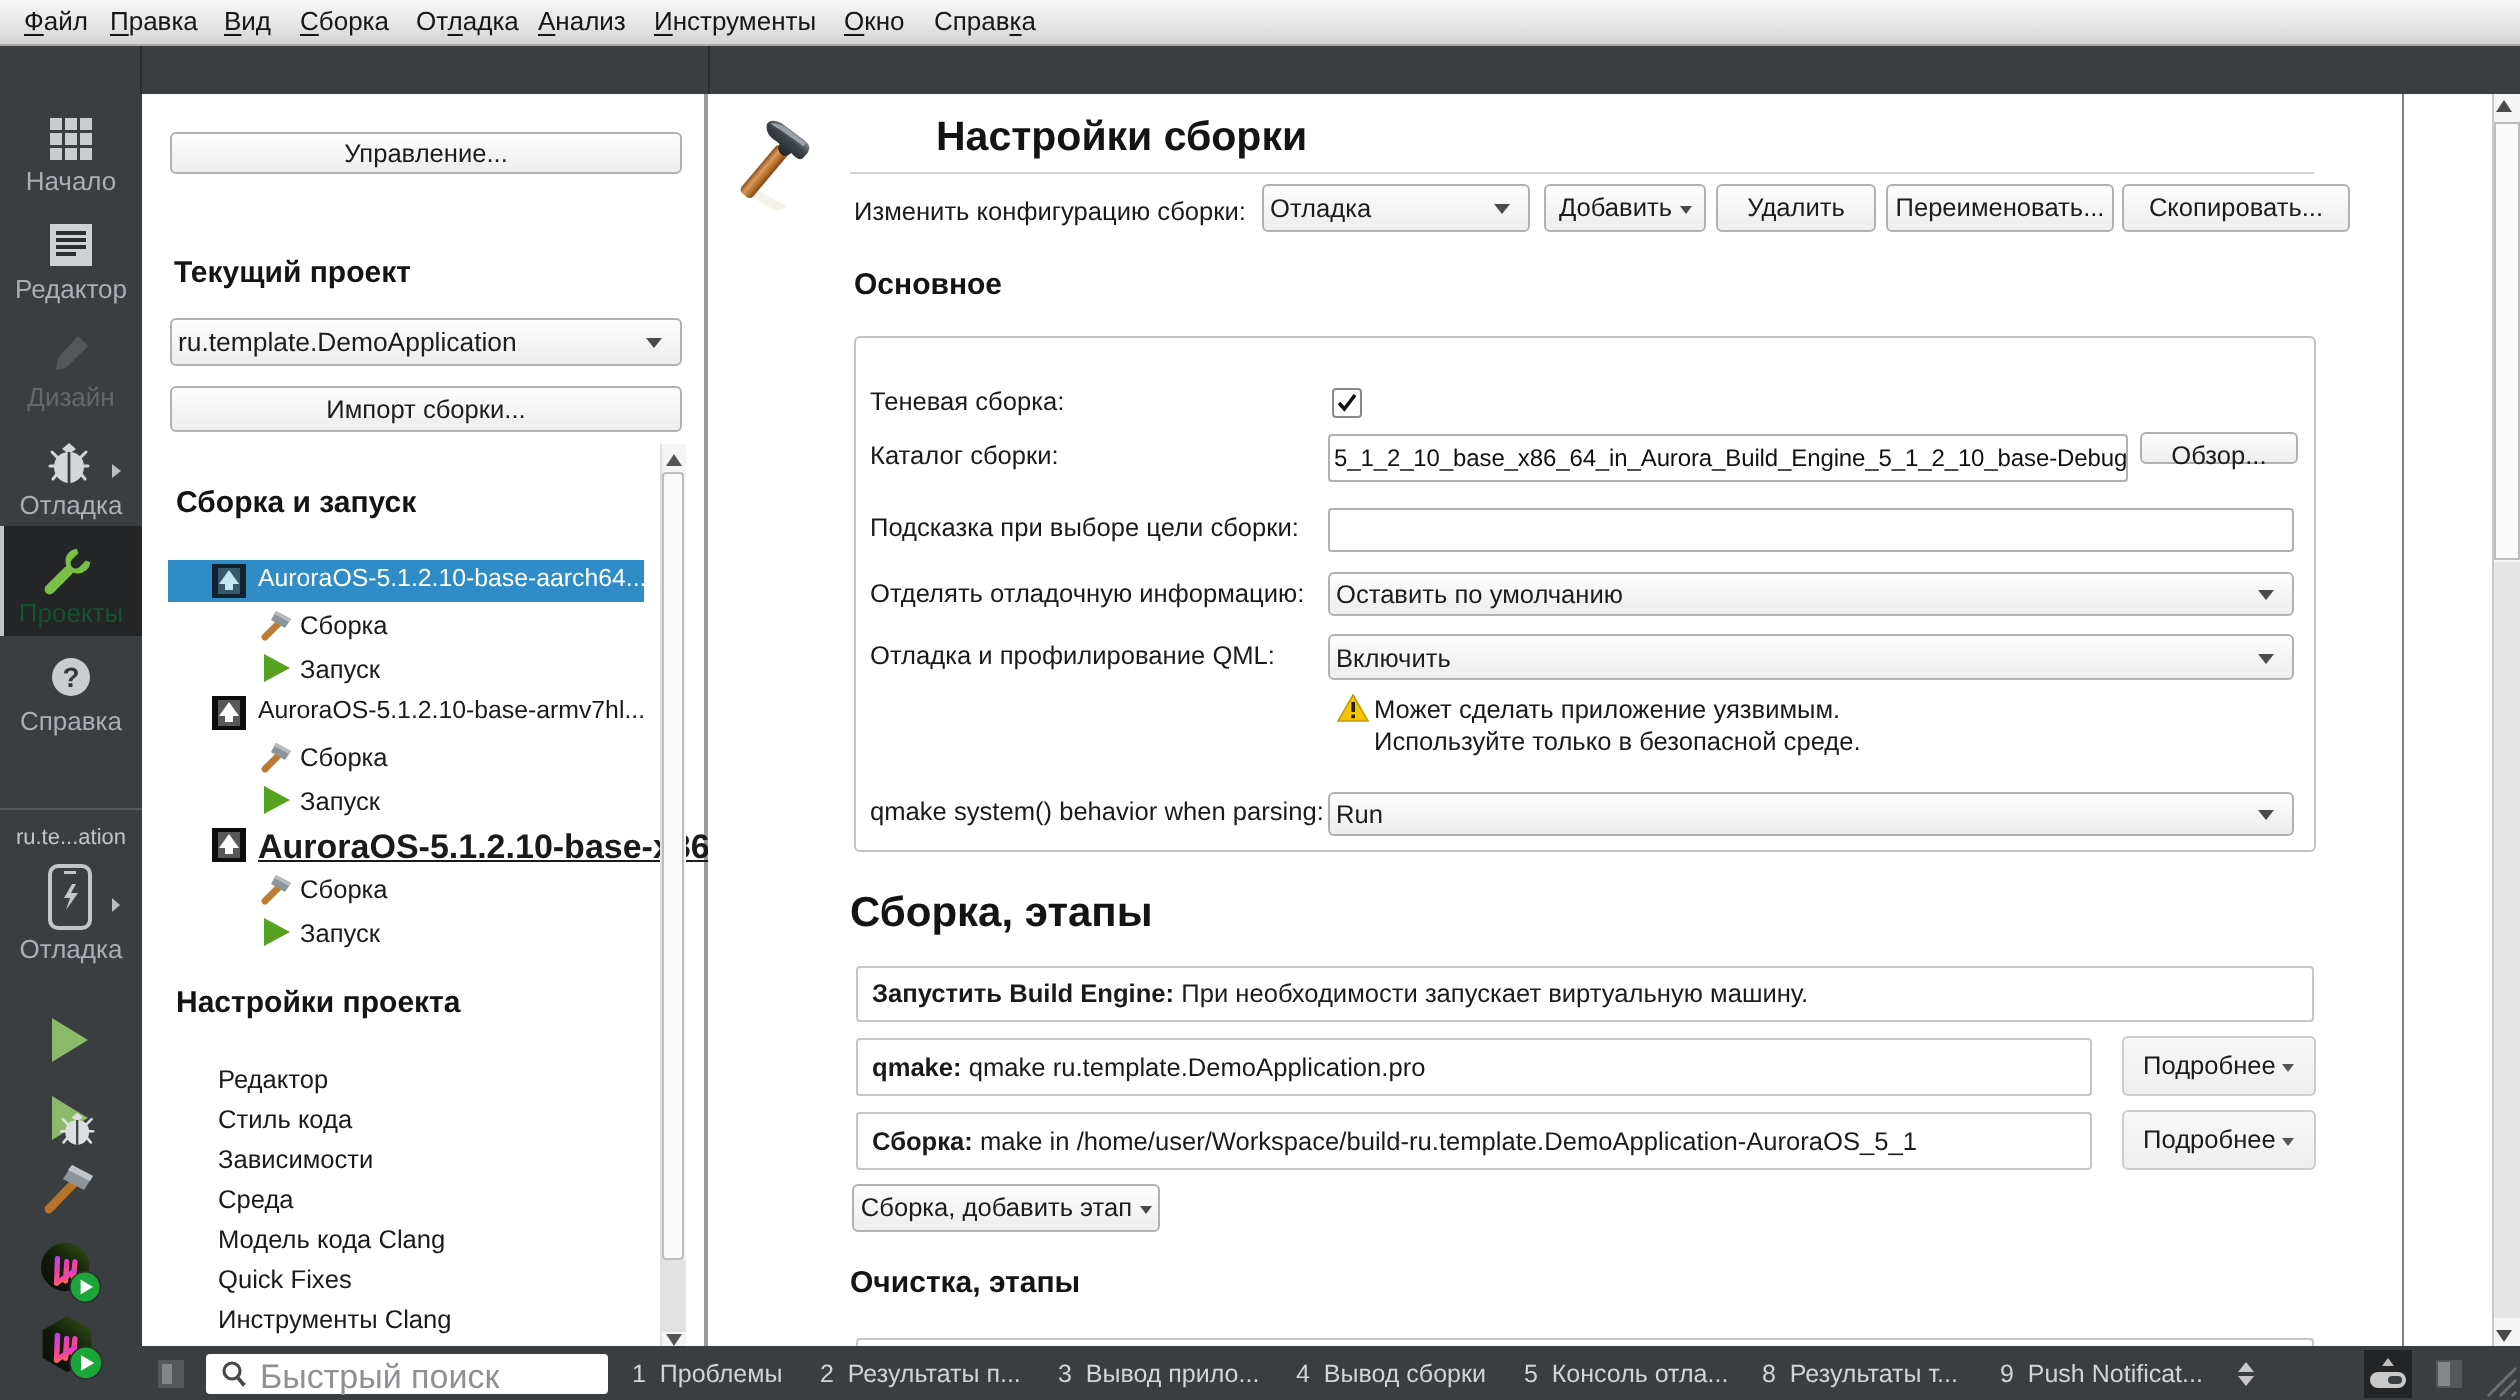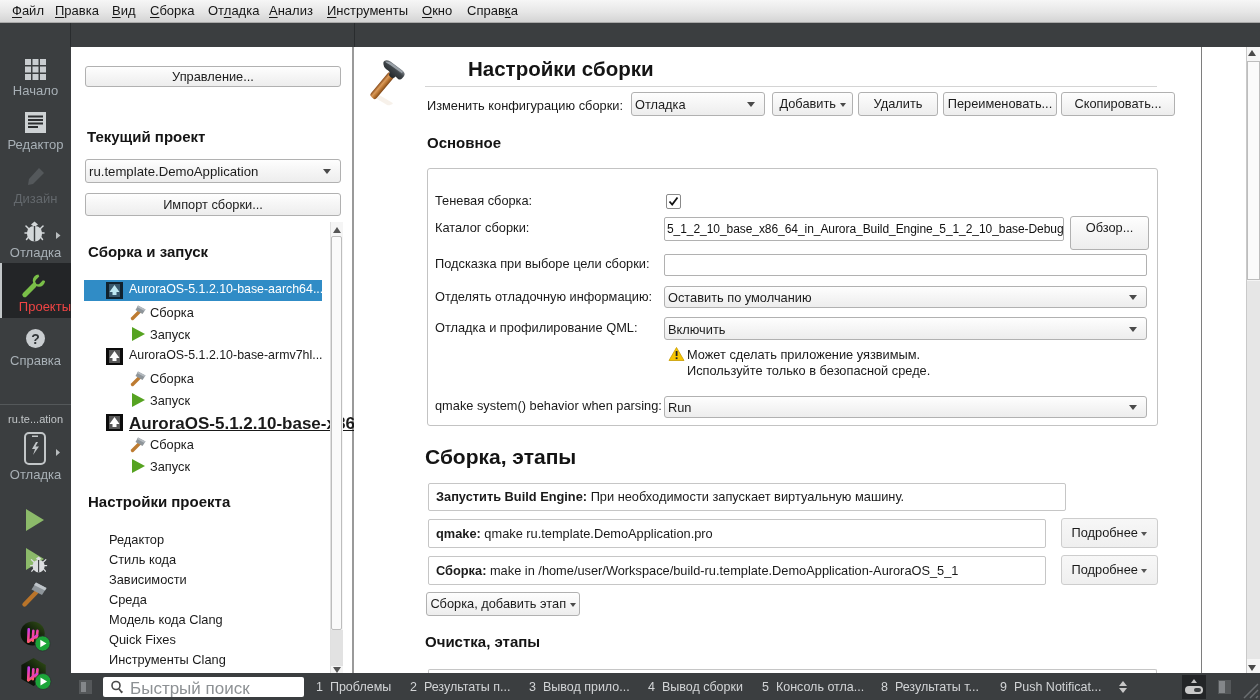--- a/index.html
+++ b/index.html
@@ -70,21 +70,21 @@
 <div class="tsep" style="left:354px;"></div>
 
 <div id="sidebar" class="abs"></div>
 <div class="selblock"></div>
 <div class="selstrip"></div>
 <div id="sb-icons"></div>
 <div class="modelbl" style="top:83px;">Начало</div>
 <div class="modelbl" style="top:137px;">Редактор</div>
 <div class="modelbl" style="top:191px; color:#63686c;">Дизайн</div>
 <div class="modelbl" style="top:245px;">Отладка</div>
-<div class="modelbl" style="top:299px; color:#ef4444;text-align:right;">Проекты</div>
+<div class="modelbl" style="top:299px; color:#14532d;">Проекты</div>
 <div class="modelbl" style="top:353px;">Справка</div>
 <div class="abs" style="left:0; top:404px; width:71px; height:1px; background:#54585a;"></div>
 <div class="modelbl" style="top:413px; font-size:11px; color:#c2c6c8;">ru.te...ation</div>
 <div class="modelbl" style="top:467px;">Отладка</div>
 
 <div id="leftpanel" class="abs"></div>
 <div id="splitter" class="abs"></div>
 <div class="btn" style="left:85px; top:66px; width:256px; height:21px; line-height:19px;">Управление...</div>
 <div class="hdr" style="left:87px; top:128px; font-size:15px;">Текущий проект</div>
 <div class="combo" style="left:85px; top:159px; width:256px; height:24px;">
@@ -140,21 +140,21 @@
 <div class="gbox" style="left:427px; top:168px; width:731px; height:258px;"></div>
 
 <div class="lbl" style="left:435px; top:193px;">Теневая сборка:</div>
 <div class="abs" style="left:666px; top:194px; width:15px; height:15px; border:1px solid #8a8a8a; border-radius:2px; background:#fff;">
   <svg width="13" height="13" viewBox="0 0 13 13" style="position:absolute;left:0;top:0;">
       <path d="M2.5 6.5 L5.2 9.5 L10.5 2.5" stroke="#111" stroke-width="1.8" fill="none"></path>
     </svg>
 </div>
 <div class="lbl" style="left:435px; top:220px;">Каталог сборки:</div>
 <div class="input" style="left:664px; top:217px; width:400px; height:24px; line-height:22px; padding-left:2px; overflow:hidden; white-space:nowrap; font-size:12px; letter-spacing:-0.06px;">5_1_2_10_base_x86_64_in_Aurora_Build_Engine_5_1_2_10_base-Debug</div>
-<div class="btn" style="left:1070px; top:216px; width:79px; height:34px; line-height:21px;">Обзор...</div>
+<div class="btn" style="left:1070px; top:216px; width:79px; height:16px; line-height:21px;">Обзор...</div>
 <div class="lbl" style="left:435px; top:256px;">Подсказка при выборе цели сборки:</div>
 <div class="input" style="left:664px; top:254px; width:483px; height:22px;"></div>
 <div class="lbl" style="left:435px; top:289px;">Отделять отладочную информацию:</div>
 <div class="combo" style="left:664px; top:286px; width:483px; height:22px;">
     <span class="ct">Оставить по умолчанию</span>
     <span class="carr"></span>
   </div>
 <div class="lbl" style="left:435px; top:320px;">Отладка и профилирование QML:</div>
 <div class="combo" style="left:664px; top:317px; width:483px; height:23px;">
     <span class="ct">Включить</span>
@@ -163,21 +163,21 @@
 <div id="warnicon"></div>
 <div class="lbl" style="left:687px; top:347px;">Может сделать приложение уязвимым.</div>
 <div class="lbl" style="left:687px; top:363px;">Используйте только в безопасной среде.</div>
 <div class="lbl" style="left:435px; top:398px;">qmake system() behavior when parsing:</div>
 <div class="combo" style="left:664px; top:396px; width:483px; height:22px;">
     <span class="ct">Run</span>
     <span class="carr"></span>
   </div>
 
 <div class="hdr" style="left:425px; top:445px; font-size:21px;">Сборка, этапы</div>
-<div class="rowbox" style="left:428px; top:483px; width:638px; height:28px; line-height:26px; padding-left:7px;"><b>Запустить Build Engine:</b> При необходимости запускает виртуальную машину.</div>
+<div class="rowbox" style="left:428px; top:483px; width:729px; height:28px; line-height:26px; padding-left:7px;"><b>Запустить Build Engine:</b> При необходимости запускает виртуальную машину.</div>
 <div class="rowbox" style="left:428px; top:519px; width:618px; height:29px; line-height:27px; padding-left:7px;"><b>qmake:</b> qmake ru.template.DemoApplication.pro</div>
 <div class="abs" style="left:1061px; top:518px; width:97px; height:30px; border:1px solid #cdcdcd; border-radius:3px; background:linear-gradient(#f7f7f7,#efefef); font-size:12.8px; color:#1a1a1a; line-height:28px; text-align:center;">Подробнее <span style="display:inline-block;width:0;height:0;border-left:3.5px solid transparent;border-right:3.5px solid transparent;border-top:4px solid #555;vertical-align:middle;"></span></div>
 <div class="rowbox" style="left:428px; top:556px; width:618px; height:29px; line-height:27px; padding-left:7px;"><b>Сборка:</b> make in /home/user/Workspace/build-ru.template.DemoApplication-AuroraOS_5_1</div>
 <div class="abs" style="left:1061px; top:555px; width:97px; height:30px; border:1px solid #cdcdcd; border-radius:3px; background:linear-gradient(#f7f7f7,#efefef); font-size:12.8px; color:#1a1a1a; line-height:28px; text-align:center;">Подробнее <span style="display:inline-block;width:0;height:0;border-left:3.5px solid transparent;border-right:3.5px solid transparent;border-top:4px solid #555;vertical-align:middle;"></span></div>
 <div class="btn" style="left:426px; top:592px; width:154px; height:24px; line-height:22px;">Сборка, добавить этап <span style="display:inline-block; width:0; height:0; border-left:3.5px solid transparent; border-right:3.5px solid transparent; border-top:4px solid #4a4a4a; vertical-align:middle;"></span></div>
 <div class="hdr" style="left:425px; top:633px; font-size:15px;">Очистка, этапы</div>
 <div class="rowbox" style="left:428px; top:669px; width:729px; height:5px; border-bottom:none; border-radius:2px 2px 0 0;"></div>
 
 <div class="sbtrack" style="left:1246px; top:47px; width:14px; height:626px; background:#f5f5f5; border-left:1px solid #c9c9c9;"></div>
 <div class="sbarr" style="left:1248px; top:50px; border-left:4.5px solid transparent; border-right:4.5px solid transparent; border-bottom:6px solid #4a4a4a;"></div>

